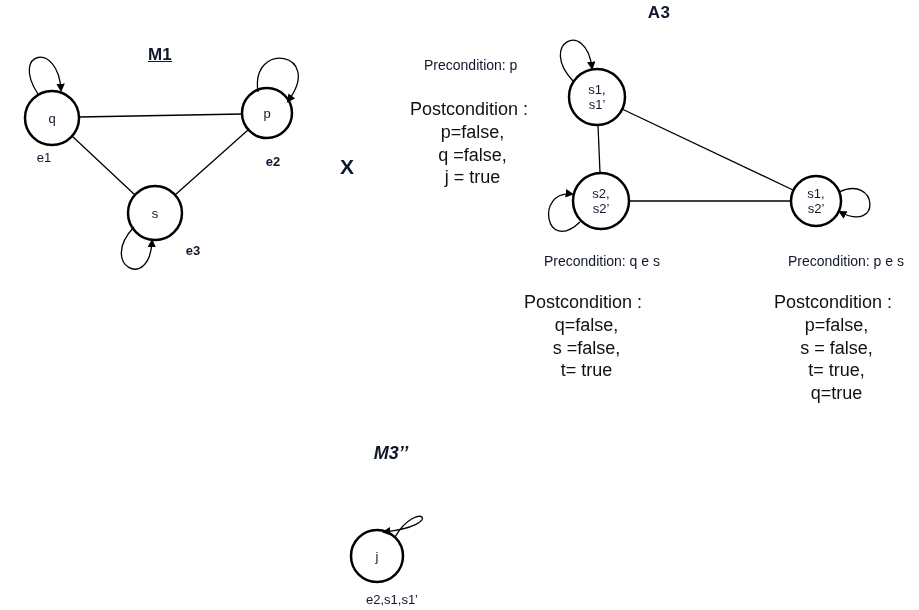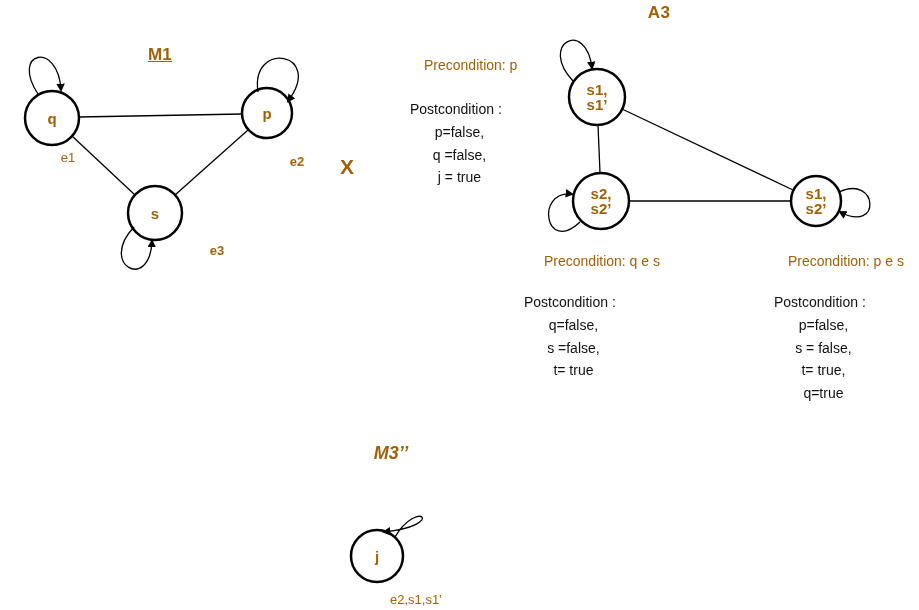--- a/index.html
+++ b/index.html
@@ -6,29 +6,29 @@
   html, body { background: #ffffff; }
   body { font-family: "Liberation Sans", sans-serif; color: #111; }
   #canvas {
     position: relative;
     width: 919px;
     height: 610px;
     background: #ffffff;
     overflow: hidden;
   }
   #shapes { position: absolute; left: 0; top: 0; }
-  .txt { position: absolute; white-space: nowrap; font-size: 14px; color: #a16207; }
+  .txt { position: absolute; white-space: nowrap; font-size: 14px; color: #0f172a; }
   .center { transform: translate(-50%, -50%); text-align: center; }
   .title { font-weight: bold; font-size: 17px; letter-spacing: .3px; }
   .big-title { font-weight: bold; font-size: 18px; font-style: italic; }
   .op { font-weight: bold; font-size: 21px; }
-  .nodelabel { font-size: 15px; line-height: 15px; font-weight: bold; }
-  .edgelabel { font-size: 13px; margin-left: 24px; }
+  .nodelabel { font-size: 13px; line-height: 15px; }
+  .edgelabel { font-size: 13px; }
   .pre { font-size: 14px; }
-  .annblock { position: absolute; font-size: 14px; }
+  .annblock { position: absolute; font-size: 18px; }
   .annblock .post { line-height: 23px; }
   .annblock .annline { line-height: 22.5px; padding-left: 7px; text-align: center; }
   svg .node { fill: #ffffff; stroke: #000; stroke-width: 2.5; }
   svg .edge { stroke: #000; stroke-width: 1.3; }
   svg .loop { fill: none; stroke: #000; stroke-width: 1.3; }
 </style>
 </head>
 <body>
 
 <div id="canvas">

